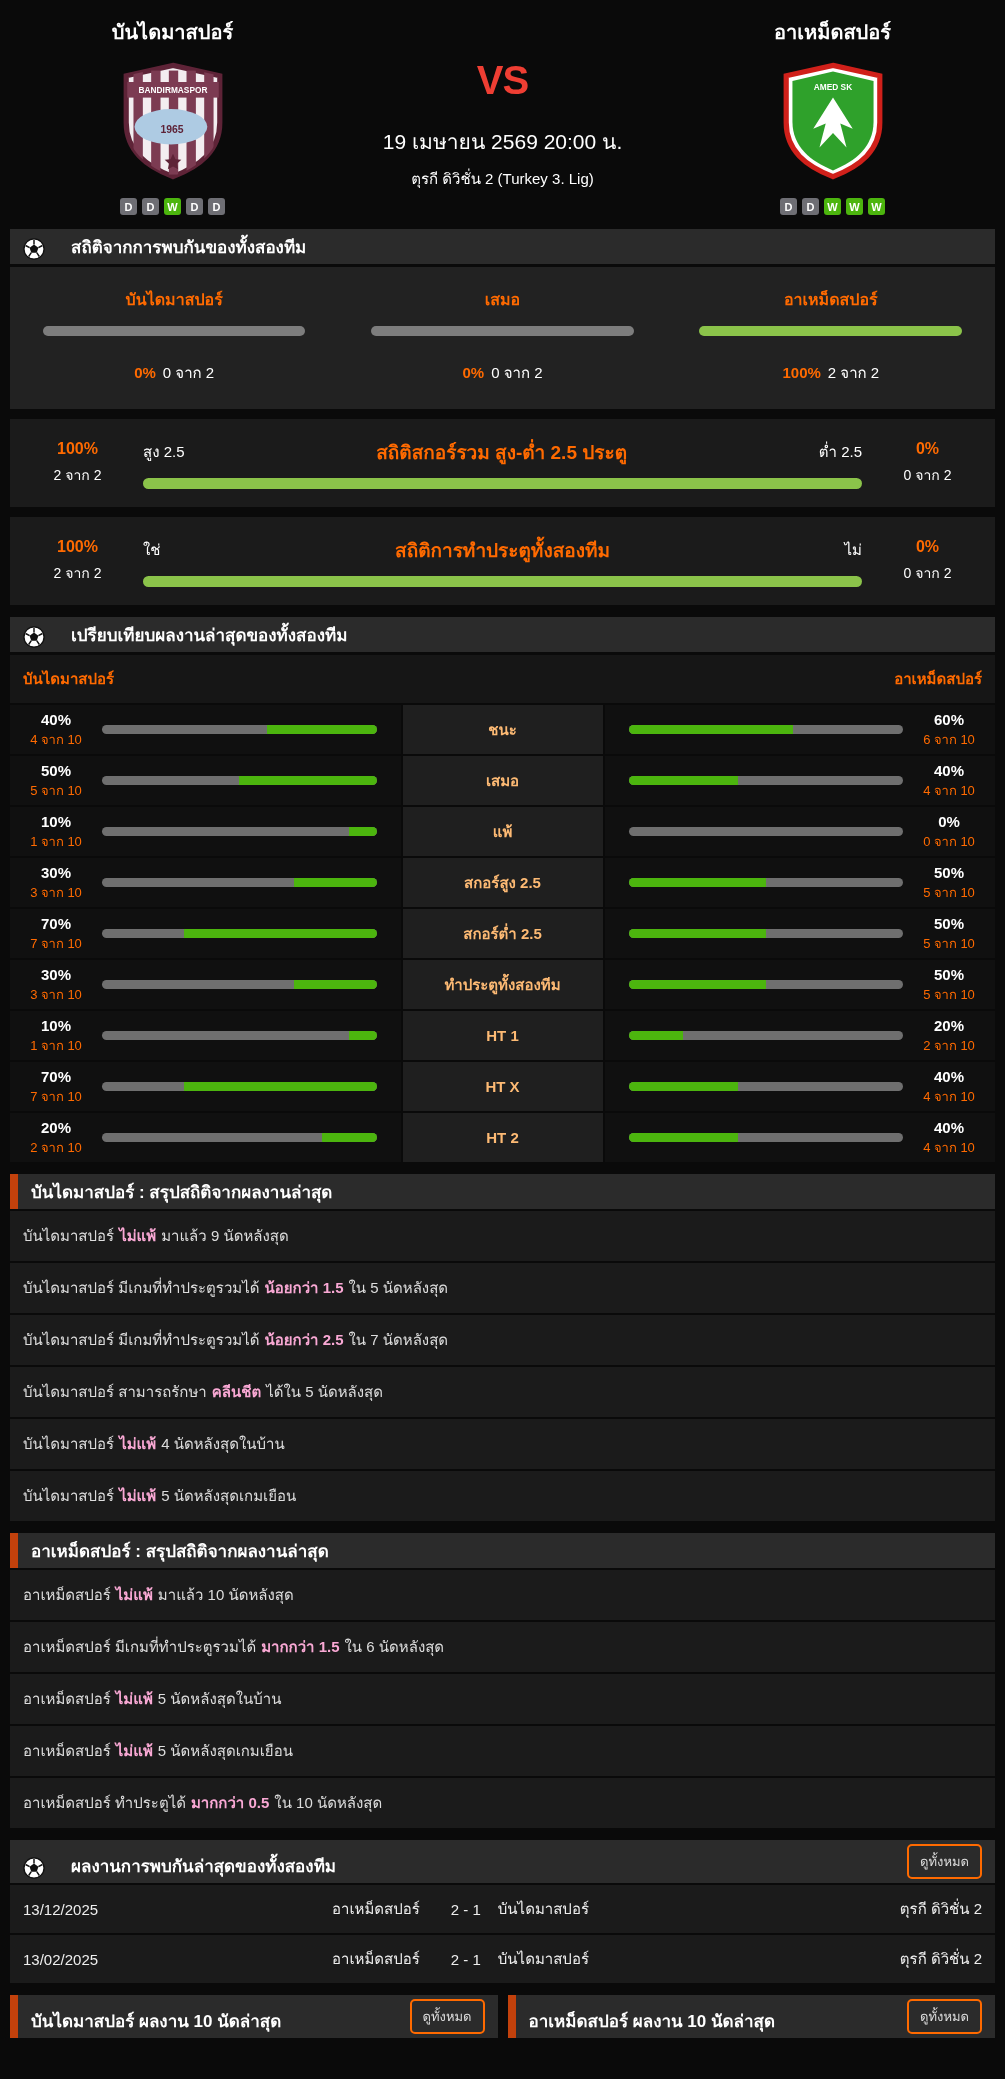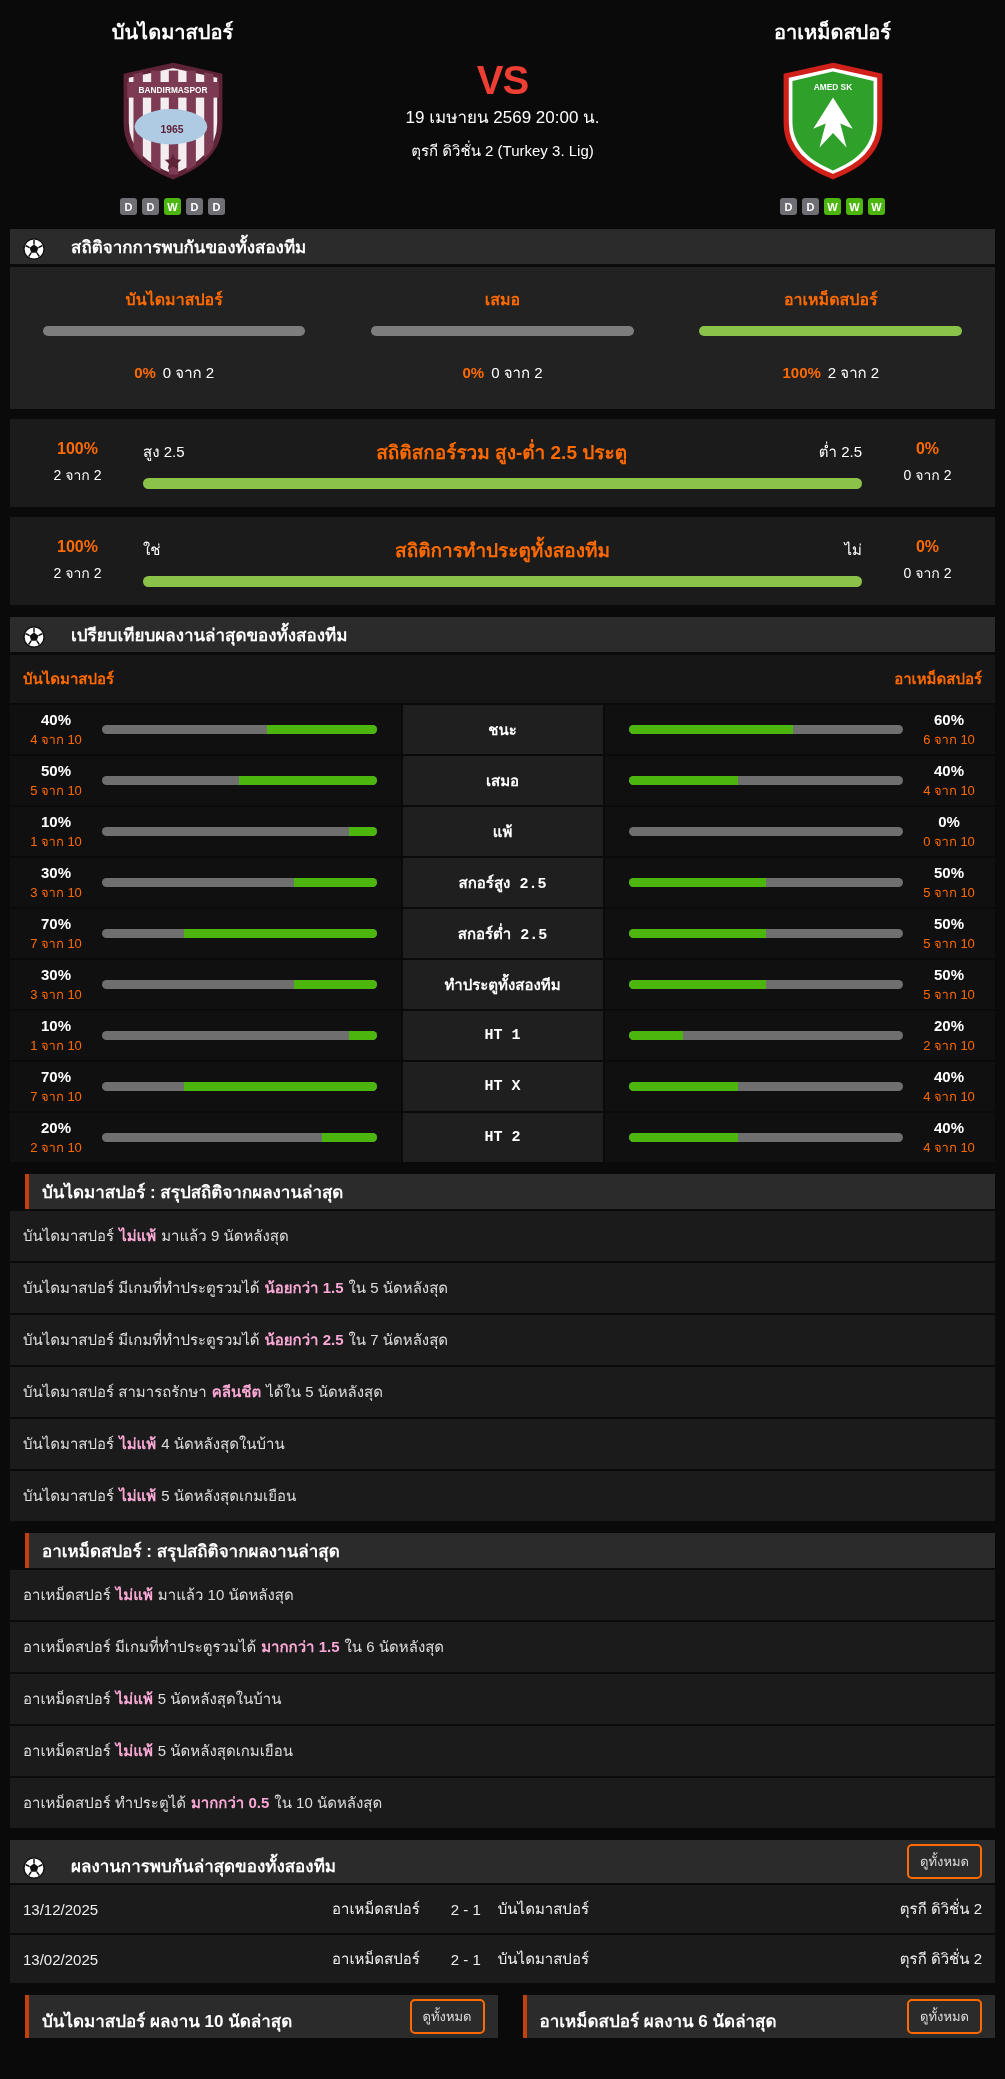--- a/index.html
+++ b/index.html
@@ -10,28 +10,28 @@
   
   .match-header { display:flex; justify-content:space-between; padding:16px 55px 6px; }
   .team-col { width:235px; display:flex; flex-direction:column; align-items:center; }
   .team-name { font-size:20px; font-weight:bold; color:#fff; margin-bottom:12px; }
   .logo-wrap { height:122px; display:flex; align-items:center; justify-content:center; }
   .form-row { display:flex; gap:5px; margin-top:16px; }
   .fbadge { width:17px; height:17px; border-radius:3px; display:flex; align-items:center; justify-content:center;
             font-size:11px; font-weight:bold; color:#fff; }
   .center-col { flex:1; text-align:center; padding-top:42px; }
   .vs { color:#ef3e33; font-size:40px; font-weight:800; letter-spacing:-1px; }
-  .date-line { font-size:17px; color:#fff; margin-top:0; }
+  .date-line { font-size:21px; color:#fff; margin-top:22px; }
   .league-line { font-size:15px; color:#fff; margin-top:9px; }
 
   
   .section { margin:8px 10px 12px; }
   .sec-head { background:#2b2b2b; padding:4px 13px; display:flex; align-items:flex-end; gap:26px;
               font-weight:bold; font-size:17px; color:#fff; }
-  .sec-head.accent { border-left:4px solid #c2410c;margin-left:15px; }
+  .sec-head.accent { border-left:8px solid #c2410c; }
   .ball-icon { width:22px; height:22px; flex:0 0 auto; }
   .viewall { margin-left:auto; background:transparent; border:2px solid #ff6a00; color:#ddd;
              font-size:13px; font-weight:normal; padding:5px 11px; border-radius:5px; cursor:pointer;
              font-family:inherit; }
 
   
   .h2h-cols { display:flex; background:#222; margin-top:3px; padding:20px 0 24px; }
   .h2h-col { flex:1; display:flex; flex-direction:column; align-items:center; }
   .h2h-col-label { color:#ff6a00; font-size:16px; font-weight:bold; margin-bottom:14px; }
   .hbar { width:80%; height:10px; border-radius:6px; background:#7d7d7d; overflow:hidden; }
@@ -54,22 +54,22 @@
                color:#ff6a00; font-size:15px; font-weight:bold; margin-top:3px; }
   .cmp-row { display:flex; margin-top:2px; }
   .cmp-side { flex:1; background:#101010; display:flex; align-items:center; padding:0 12px; height:49px; }
   .cmp-stat { width:68px; text-align:center; line-height:1.45; }
   .cpct { display:block; color:#fff; font-weight:bold; font-size:15px; }
   .ccnt { display:block; color:#ff6a00; font-size:13px; }
   .cbar { flex:1; height:9px; border-radius:5px; background:#6f6f6f; position:relative; overflow:hidden; margin:0 12px; }
   .cbar .fill { position:absolute; top:0; height:100%; background:#4cb50e; }
   .cbar.anchor-right .fill { right:0; }
   .cbar.anchor-left .fill { left:0; }
-  .cmp-label { width:200px; background:#1f1f1f; color:#ffffff; font-weight:bold; font-size:15px;
-               display:flex; align-items:center; justify-content:center; margin:0 2px; text-align:center;font-family:Liberation Mono, monospace; }
+  .cmp-label { width:200px; background:#1f1f1f; color:#fdba74; font-weight:bold; font-size:15px;
+               display:flex; align-items:center; justify-content:center; margin:0 2px; text-align:center; }
 
   
   .sum-row { background:#1b1b1b; margin-top:2px; padding:13px 13px; font-size:15px; color:#ddd; }
   .sum-row .hl { color:#f9a8d4; font-weight:bold; margin:0 5px; }
 
   
   .res-row { display:flex; align-items:center; background:#1b1b1b; margin-top:2px; padding:12px 13px; font-size:15px; color:#eee; }
   .res-date { width:150px; }
   .res-home { flex:1.1; text-align:right; padding-right:14px; }
   .res-score { width:64px; text-align:center; }
@@ -490,21 +490,21 @@
       <div class="tabs">
         
         
         
       </div>
 
     </div>
 
     <div class="mcol">
       <div class="sec-head accent">
-        <span>อาเหม็ดสปอร์ ผลงาน 6 นัดล่าสุด</span>
+        <span>อาเหม็ดสปอร์ ผลงาน 10 นัดล่าสุด</span>
         <button class="viewall">ดูทั้งหมด</button>
       </div>
       <div class="tabs">
         
         
         
       </div>
 
     </div>
   </div>

